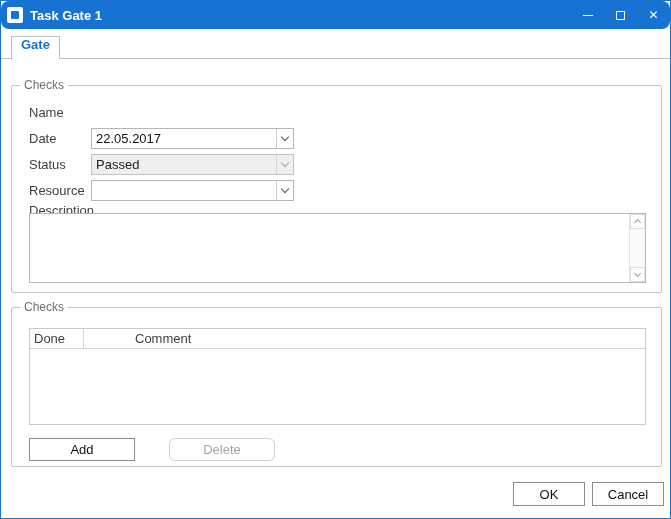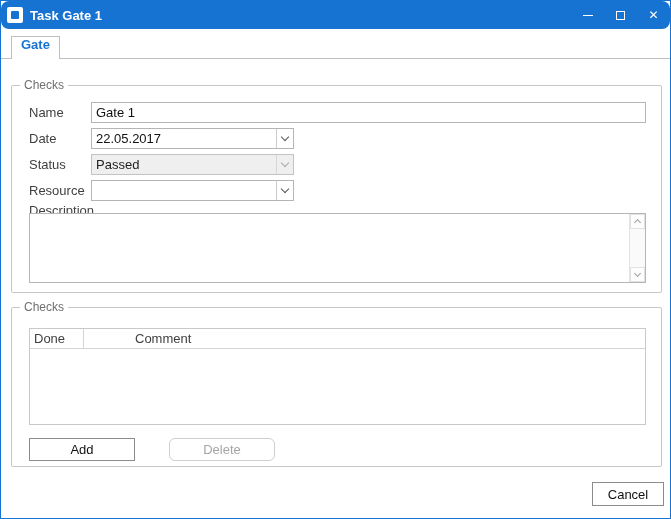--- a/index.html
+++ b/index.html
@@ -201,21 +201,20 @@
   <div class="tabpage-line"></div>
   <div class="tab">
     <span>Gate</span>
   </div>
 
   <div class="group group-details">
     <span class="group-legend">Checks</span>
   </div>
 
   <span class="lbl" style="top:104px;">Name</span>
-  <input class="text-input" style="left: 90px; top: 101px; width: 555px;" value="Gate 1">
 
   <span class="lbl" style="top:130px;">Date</span>
   <div class="combo" style="left:90px; top:127px; width:203px;">
     <div class="combo-val">22.05.2017</div>
     <div class="combo-btn">
       <div class="chev-down"></div>
     </div>
   </div>
 
   <span class="lbl" style="top:156px;">Status</span>
@@ -259,17 +258,20 @@
     <div class="checks-body"></div>
   </div>
 
   <div class="btn btn-add">
     <span>Add</span>
   </div>
   <div class="btn btn-delete">
     <span>Delete</span>
   </div>
 
+  <div class="btn btn-ok">
+    <span>OK</span>
+  </div>
   <div class="btn btn-cancel">
     <span>Cancel</span>
   </div>
 
 </div>
 
 </body></html>

